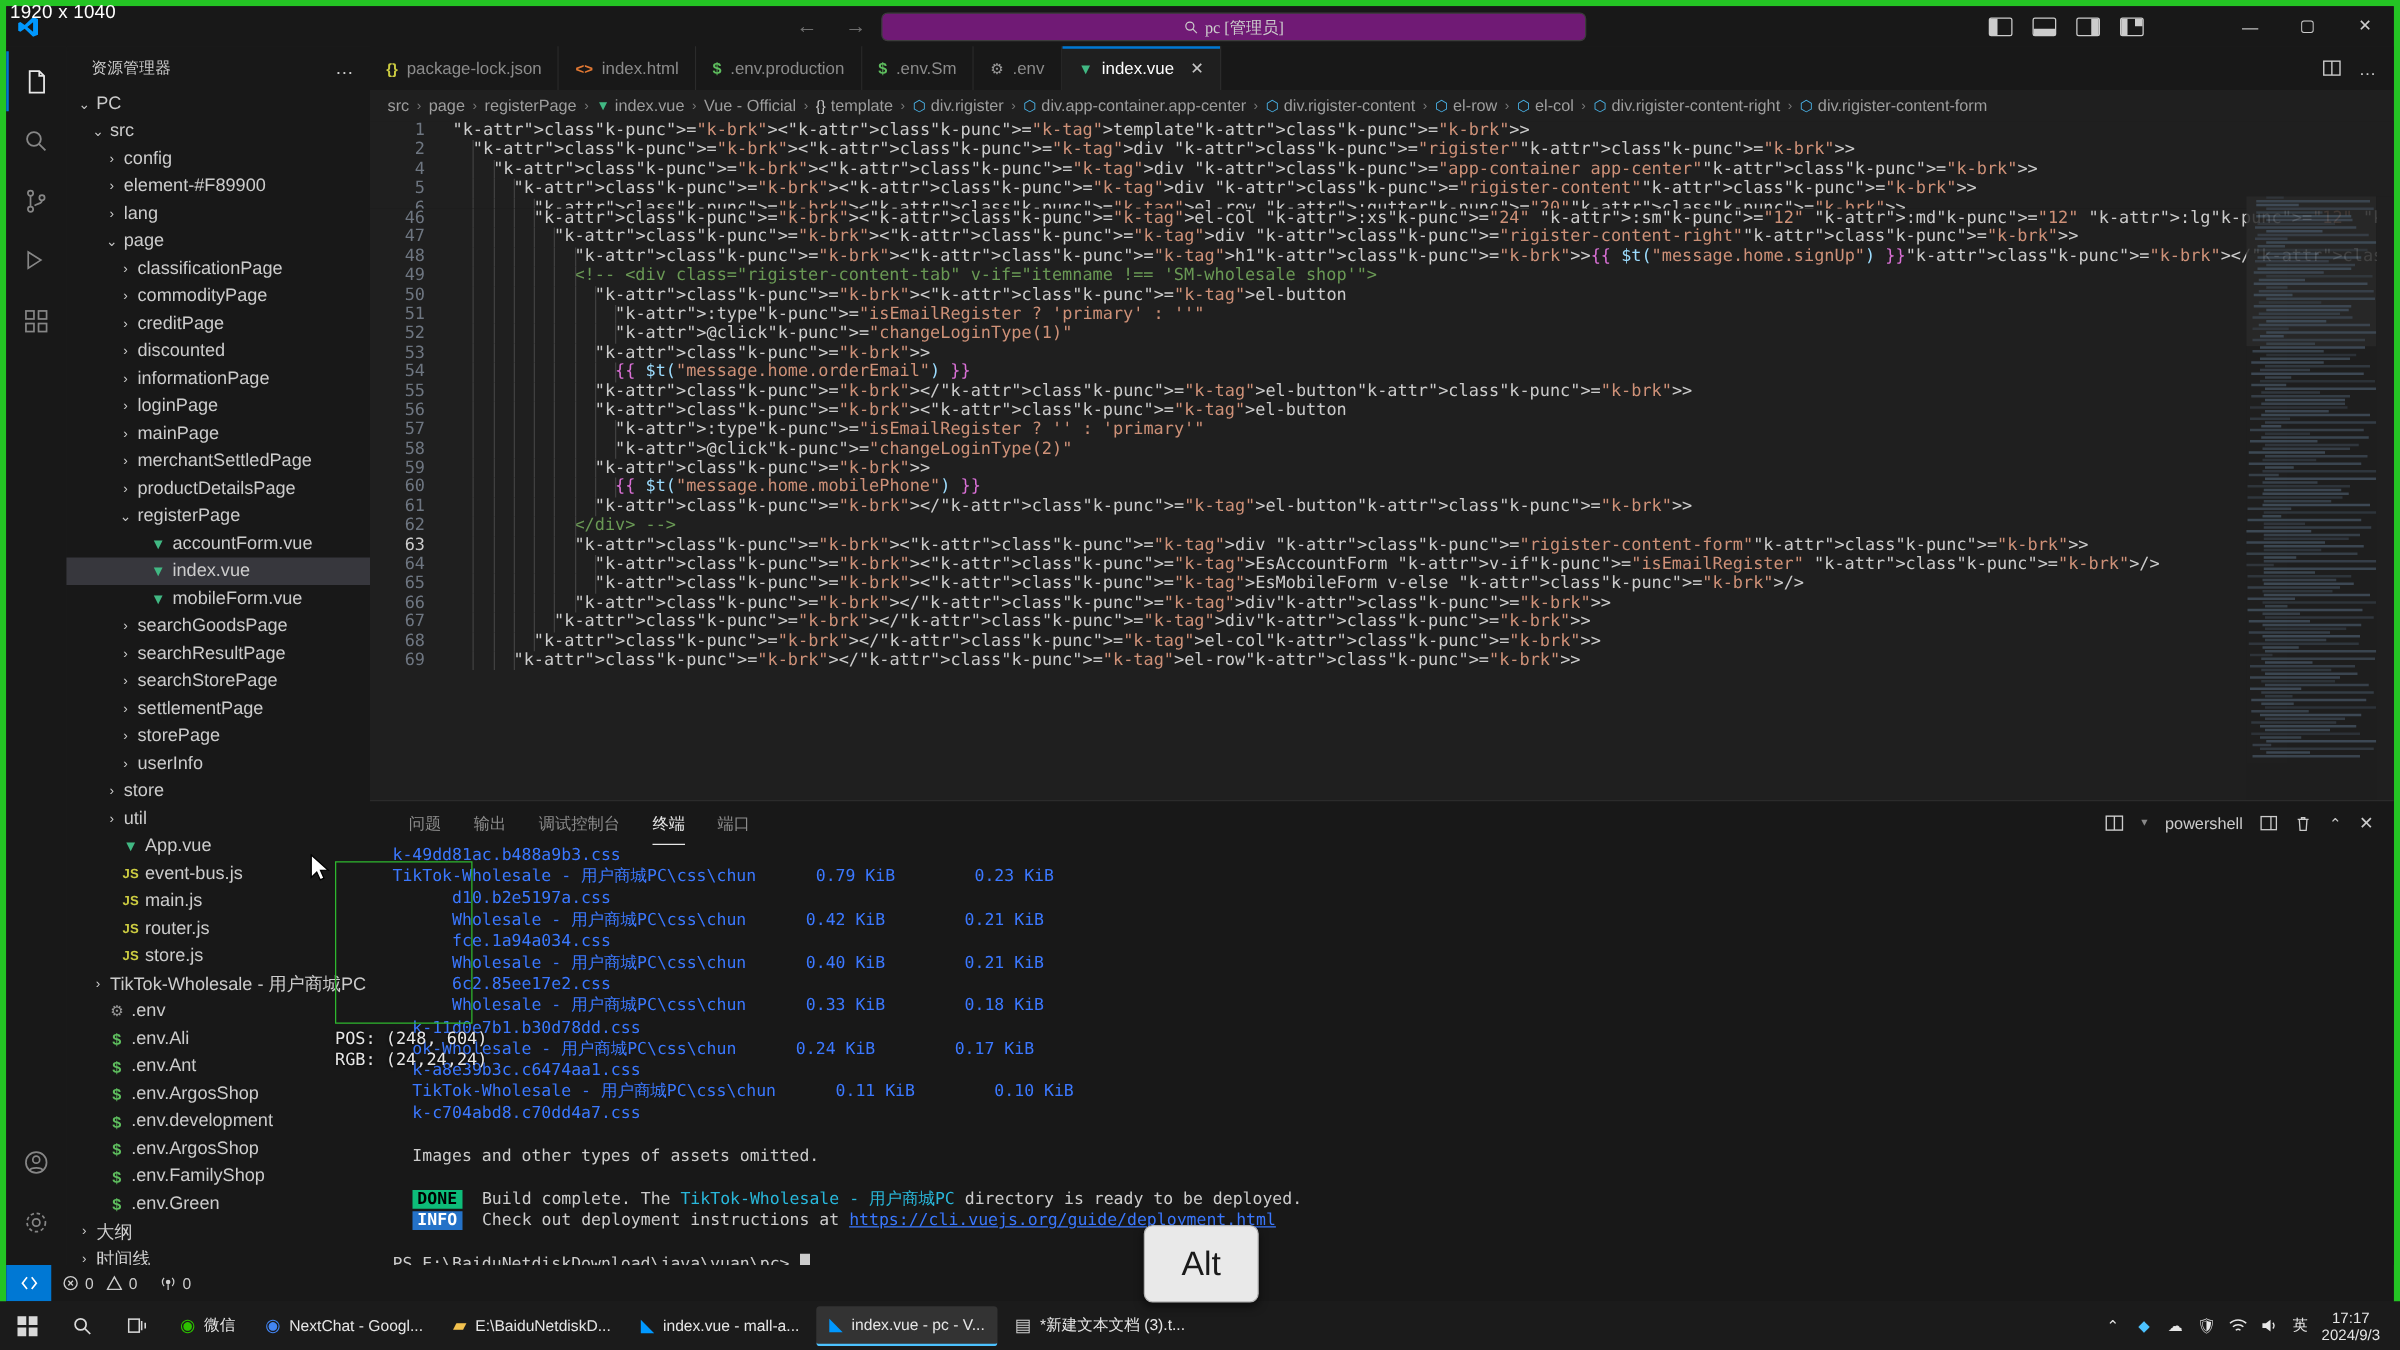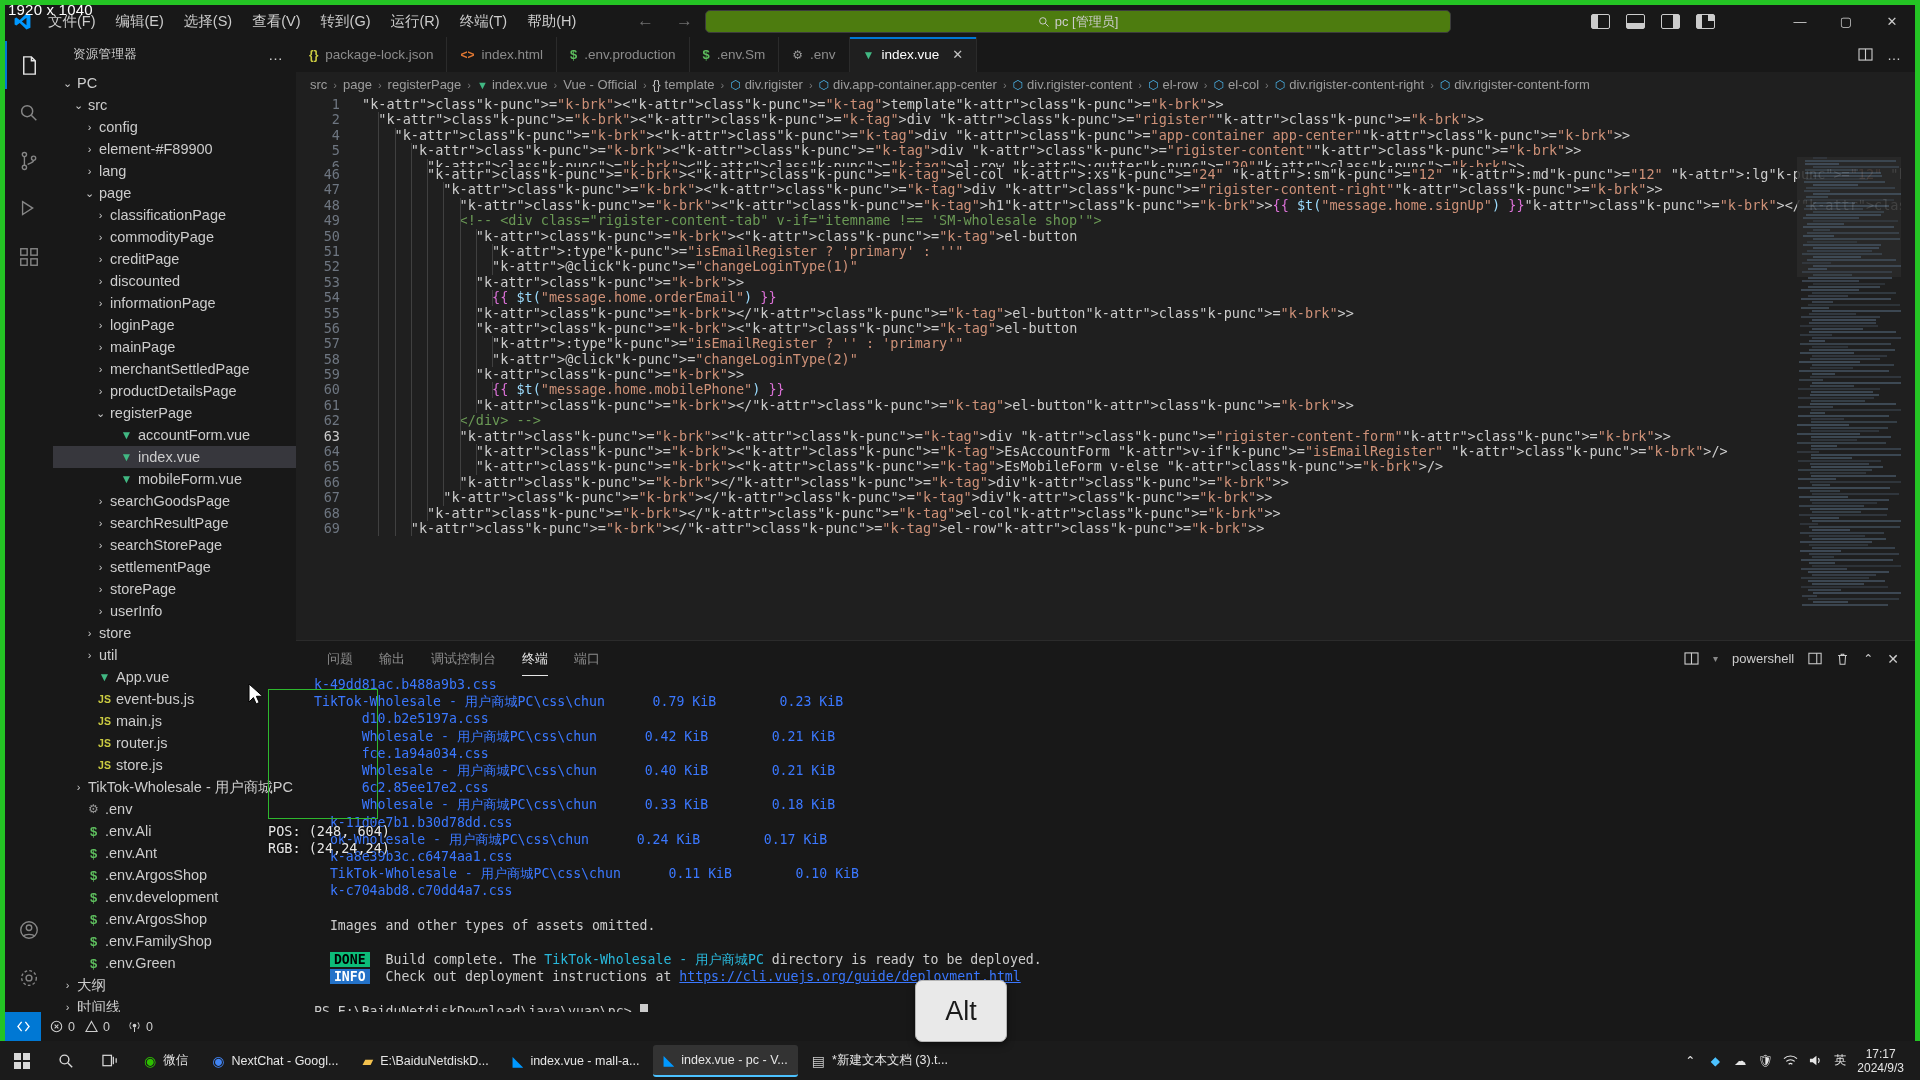--- a/index.html
+++ b/index.html
@@ -12,21 +12,21 @@
   .desk-left-strip{position:absolute;left:0;top:0;width:5px;height:1080px;background:#24c424;}
   .desk-right-strip{position:absolute;right:0;top:0;width:5px;height:1080px;background:#24c424;}
   .dim-label{position:absolute;left:8px;top:1px;color:#fff;font-size:15px;font-family:"Liberation Sans",sans-serif;z-index:60;letter-spacing:.2px;}
 
   
   .titlebar{position:absolute;left:5px;top:5px;width:1910px;height:32px;background:#181818;display:flex;align-items:center;}
   .vs-logo{width:34px;height:32px;display:flex;align-items:center;justify-content:center;}
   .menus{display:flex;align-items:center;gap:2px;}
   .menu-item{color:#cccccc;font-size:14.5px;padding:3px 9px;border-radius:4px;cursor:default;white-space:nowrap;}
   .nav-arrows{position:absolute;left:632px;top:0;height:32px;display:flex;align-items:center;gap:22px;color:#6e6e6e;font-size:17px;}
-  .qbar{position:absolute;left:700px;top:5px;width:746px;height:23px;background:#4d7c0f;border:1px solid #3c3c3c;border-radius:5px;display:flex;align-items:center;justify-content:center;gap:5px;}
+  .qbar{position:absolute;left:700px;top:5px;width:564px;height:23px;background:#701a75;border:1px solid #3c3c3c;border-radius:5px;display:flex;align-items:center;justify-content:center;gap:5px;font-family:Liberation Serif, serif;}
   .qbar-text{color:#cccccc;font-size:13px;}
   .layout-icons{position:absolute;right:200px;top:0;height:32px;display:flex;align-items:center;gap:16px;}
   .li{width:19px;height:15px;border:1.4px solid #cccccc;border-radius:2px;position:relative;}
   .li.left::before{content:"";position:absolute;left:0;top:0;bottom:0;width:6px;background:#cccccc;}
   .li.bottom::before{content:"";position:absolute;left:0;right:0;bottom:0;height:5px;background:#cccccc;}
   .li.right::before{content:"";position:absolute;right:0;top:0;bottom:0;width:6px;background:#cccccc;}
   .li.grid::before{content:"";position:absolute;left:0;top:0;bottom:0;width:5px;background:#cccccc;}
   .li.grid::after{content:"";position:absolute;right:0;top:0;bottom:50%;width:6px;background:#cccccc;}
   .wbtns{position:absolute;right:0;top:0;height:32px;display:flex;}
   .wbtn{width:46px;height:32px;display:flex;align-items:center;justify-content:center;color:#cccccc;font-size:13px;}
@@ -141,30 +141,20 @@
   <div class="desk-top-strip"></div>
   <div class="desk-left-strip"></div>
   <div class="desk-right-strip"></div>
   <div class="dim-label">1920 x 1040</div>
 
   <div class="titlebar">
     <div class="vs-logo">
       <svg width="19" height="19" viewBox="0 0 24 24">
           <path fill="#0098ff" d="M17 2 8.5 10.2 4.2 7 2 8.2v7.6L4.2 17l4.3-3.2L17 22l5-2V4l-5-2zm0 5.2v9.6L11.2 12 17 7.2z"></path>
         </svg>
-    </div>
-    <div class="menus">
-      <div class="menu-item">文件(F)</div>
-      <div class="menu-item">编辑(E)</div>
-      <div class="menu-item">选择(S)</div>
-      <div class="menu-item">查看(V)</div>
-      <div class="menu-item">转到(G)</div>
-      <div class="menu-item">运行(R)</div>
-      <div class="menu-item">终端(T)</div>
-      <div class="menu-item">帮助(H)</div>
     </div>
     <div class="nav-arrows">
       <span>←</span>
       <span>→</span>
     </div>
     <div class="qbar">
       <svg width="12" height="12" viewBox="0 0 16 16">
           <circle cx="6.5" cy="6.5" r="4.3" fill="none" stroke="#cccccc" stroke-width="1.3"></circle>
           <line x1="9.8" y1="9.8" x2="14" y2="14" stroke="#cccccc" stroke-width="1.3"></line>
         </svg>

